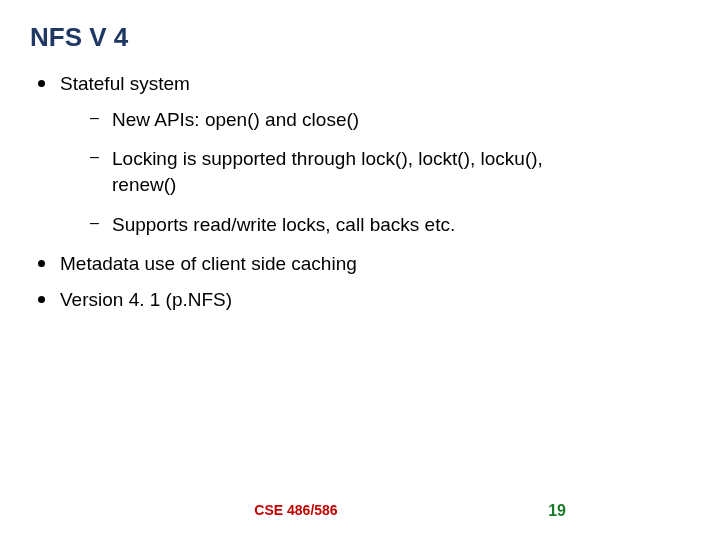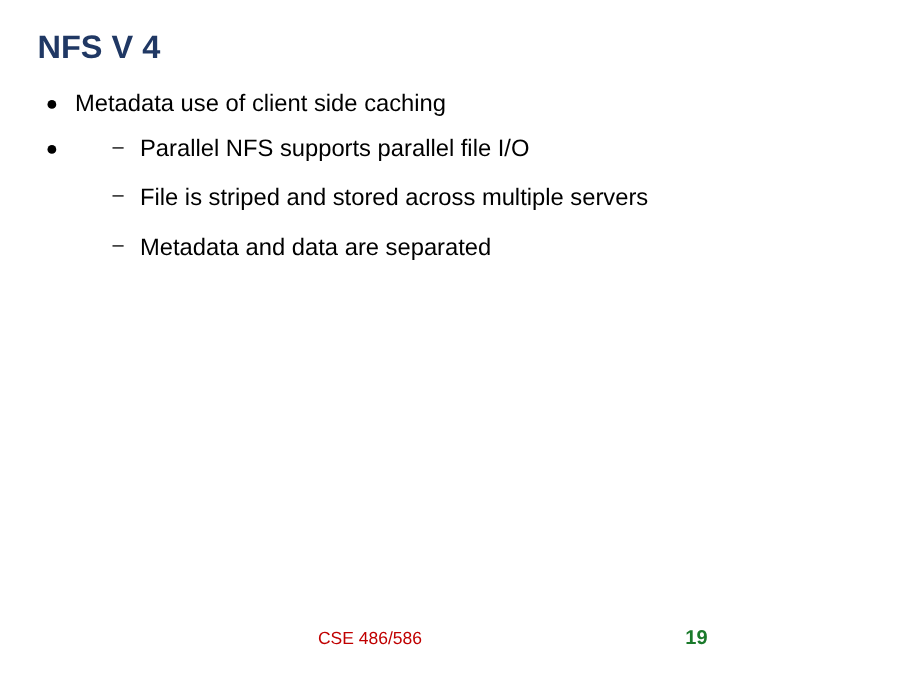--- a/index.html
+++ b/index.html
@@ -68,50 +68,55 @@
     color: #000;
   }
   .footer-center {
     position: absolute;
     bottom: 22px;
     left: 0;
     width: 100%;
     text-align: center;
     color: #c00000;
     font-size: 14px;
+    font-weight: bold;
   }
   .page-number {
     position: absolute;
     bottom: 20px;
     right: 26px;
     color: #1a7a2b;
     font-weight: bold;
     font-size: 16px;
   }
 </style>
 </head>
 <body>
 
 <div class="slide">
   <div class="title">NFS V 4</div>
 
   <ul class="level1">
     <li>
+      <span>Stateful system</span>
+      <ul class="level2">
+        <li>
+          <span>New APIs: open() and close()</span>
+        </li>
+        <li>
+          <span>Locking is supported through lock(), lockt(), locku(), renew()</span>
+        </li>
+        <li>
+          <span>Supports read/write locks, call backs etc.</span>
+        </li>
+      </ul>
+    </li>
+    <li>
       <span>Metadata use of client side caching</span>
     </li>
     <li>
-      <ul class="level2">
-        <li>
-          <span>Parallel NFS supports parallel file I/O</span>
-        </li>
-        <li>
-          <span>File is striped and stored across multiple servers</span>
-        </li>
-        <li>
-          <span>Metadata and data are separated</span>
-        </li>
-      </ul>
+      <span>Version 4. 1 (p.NFS)</span>
     </li>
   </ul>
 
   <div class="footer-center">CSE 486/586</div>
   <div class="page-number">19</div>
 </div>
 
 </body></html>

